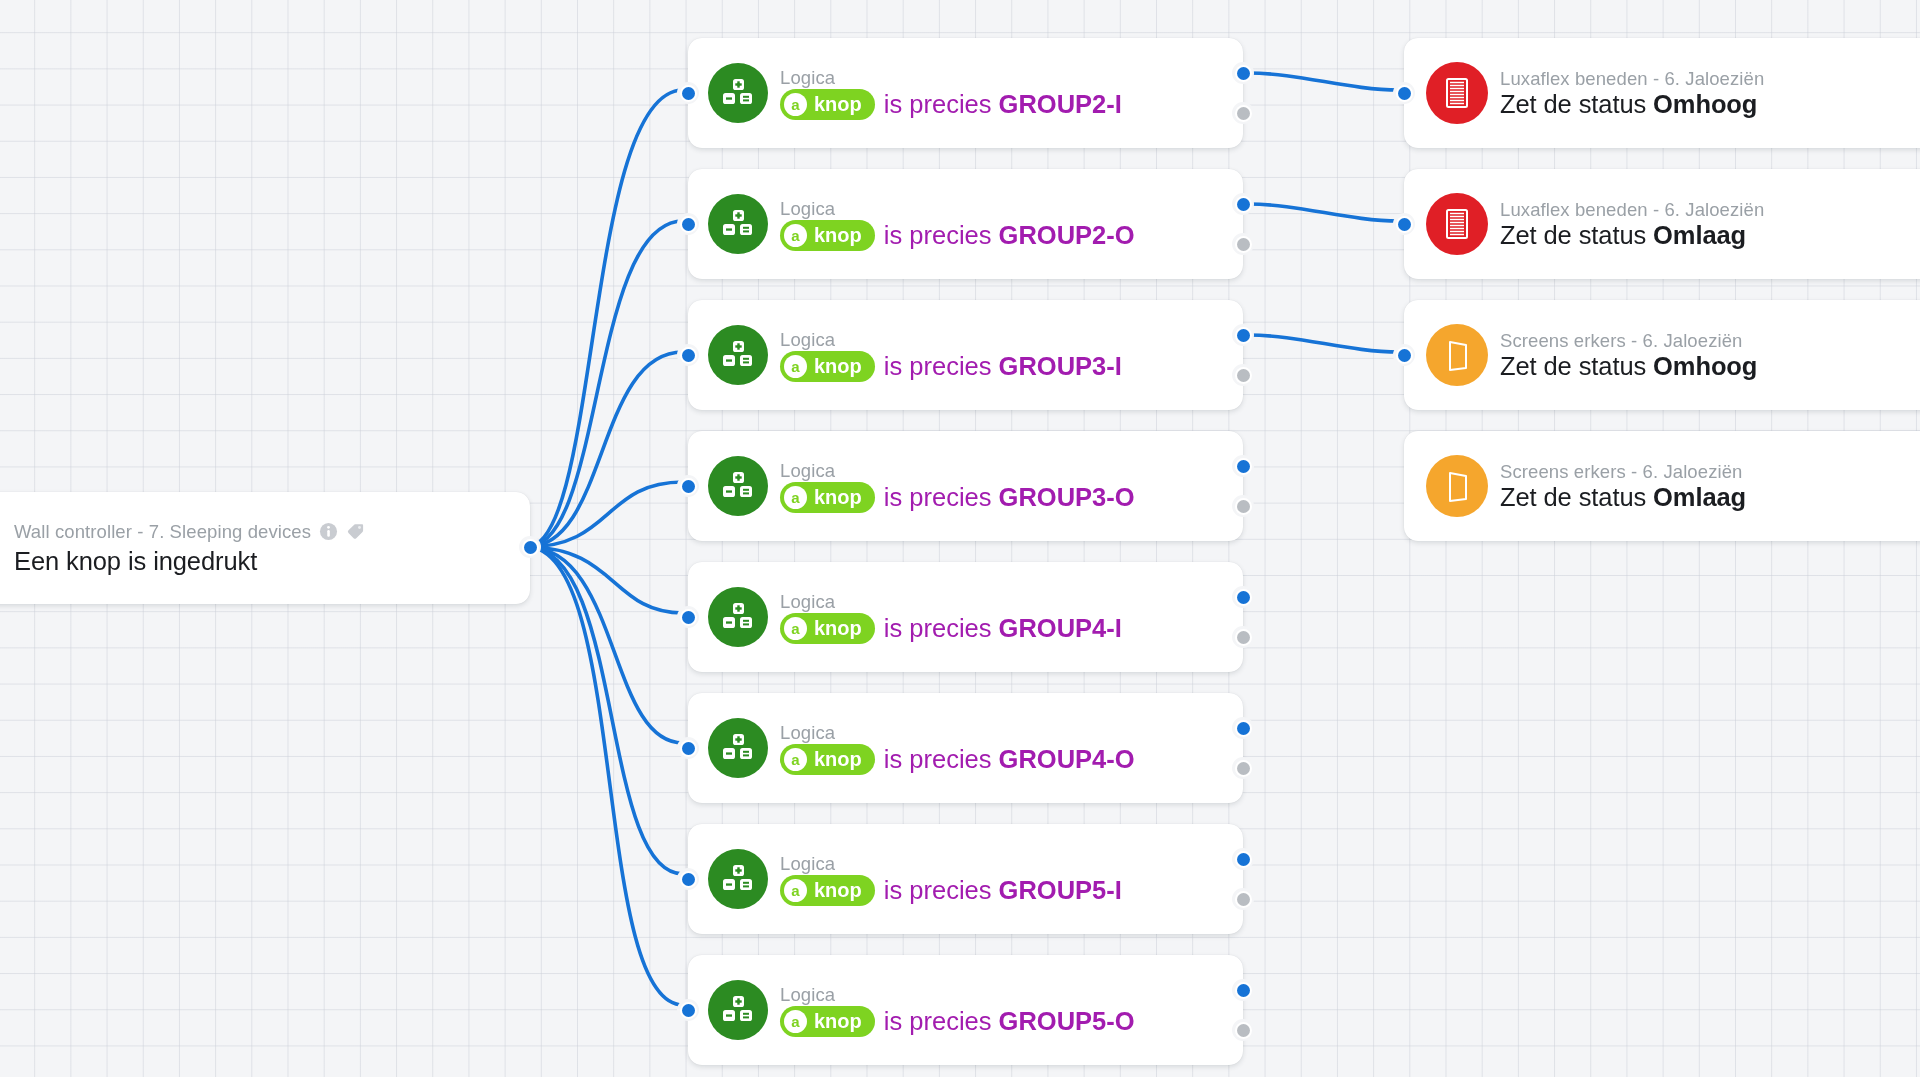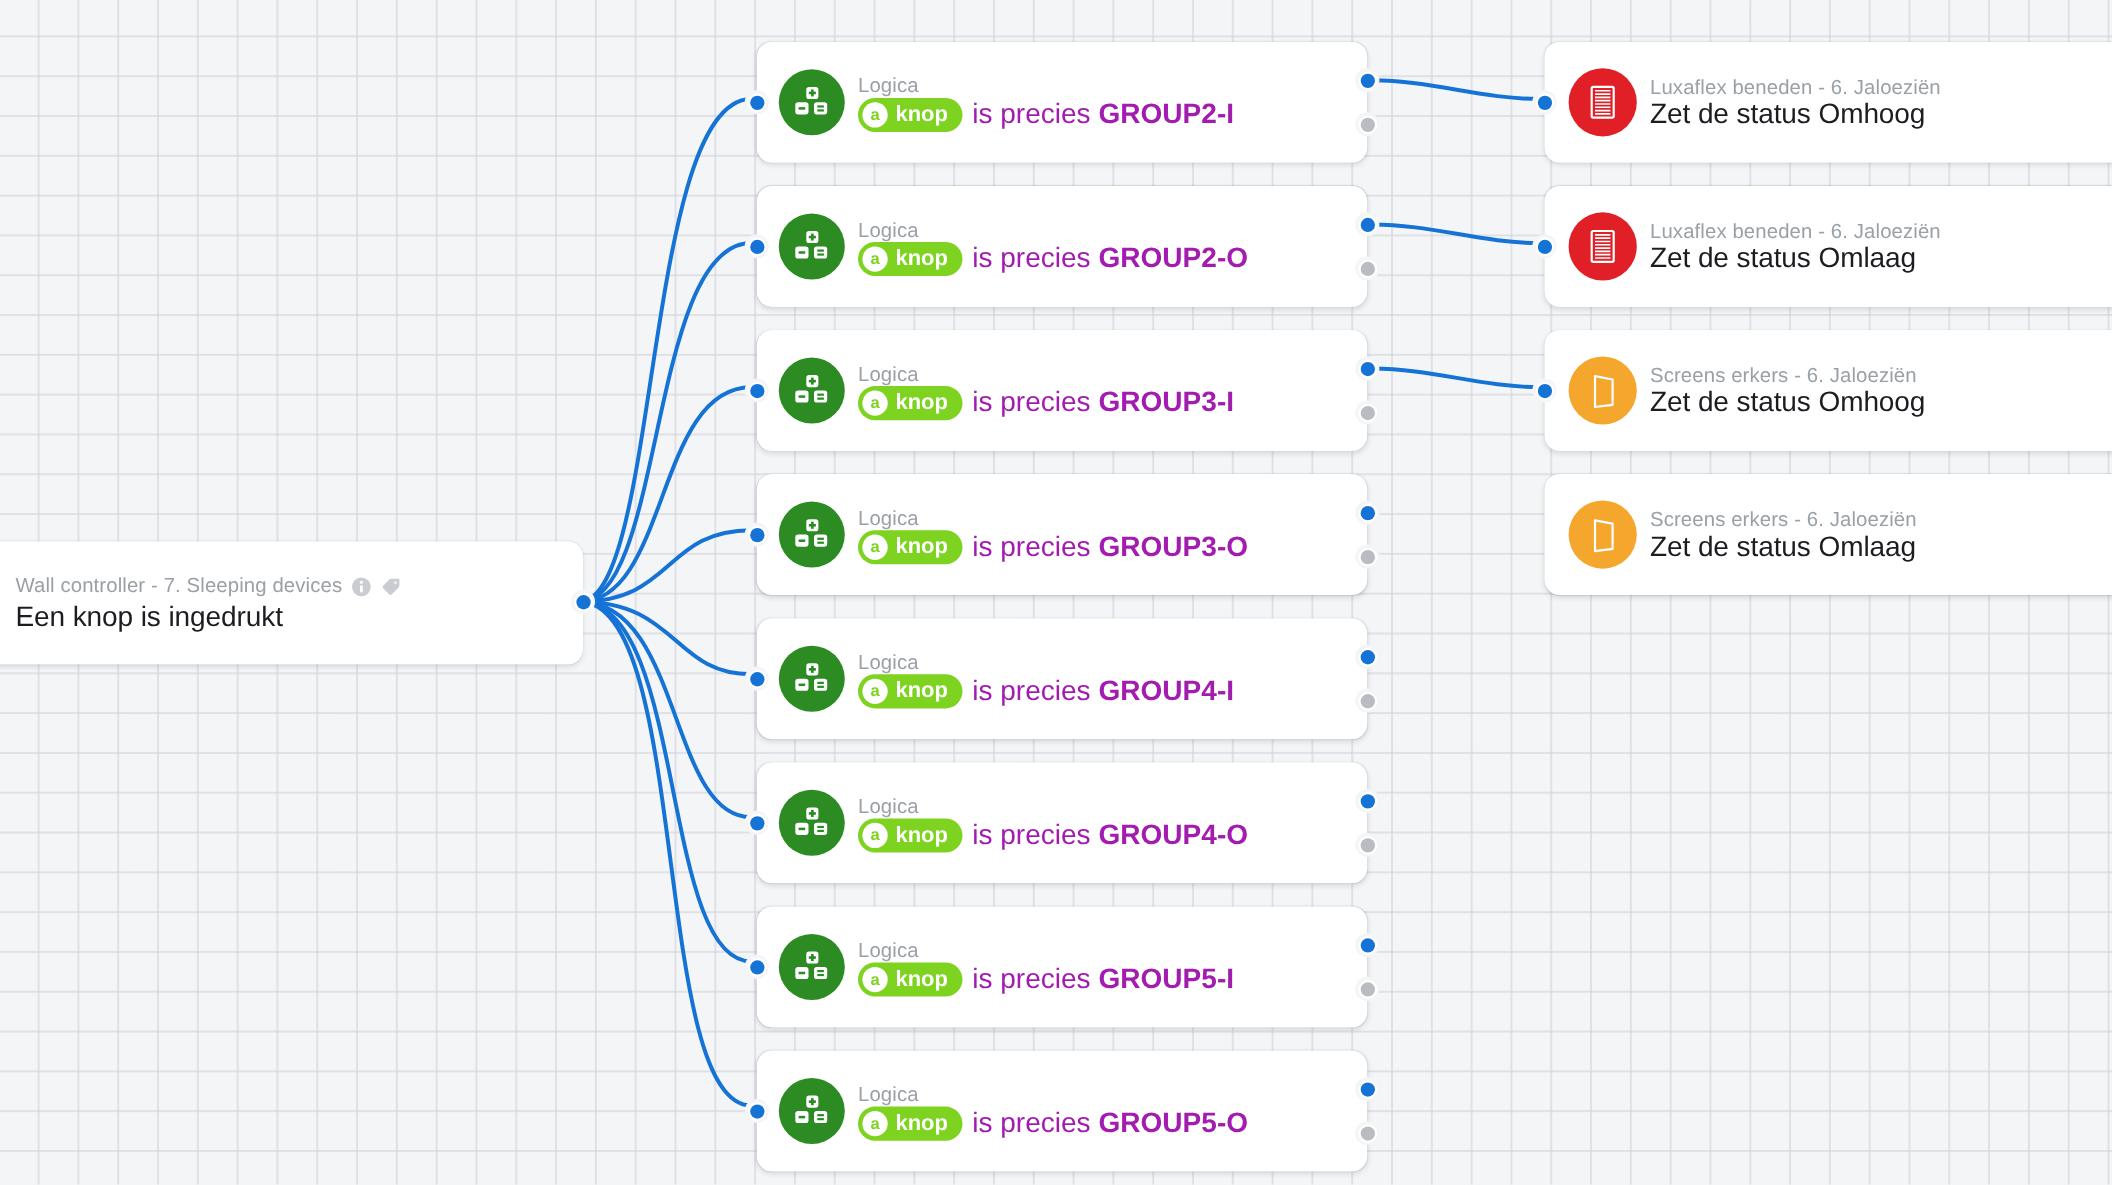--- a/index.html
+++ b/index.html
@@ -57,30 +57,30 @@
   
   #trigger {
     left: -90px; top: 492px;
     width: 620px; height: 112px;
     padding-left: 104px;
     flex-direction: column;
     align-items: flex-start;
     justify-content: center;
   }
 
-  .sub-row { display: flex; align-items: flex-end; gap: 8px; margin-bottom: 4px; }
+  .sub-row { display: flex; align-items: center; gap: 8px; margin-bottom: 4px; }
   .sub {
     font-size: 18.5px; color: #9aa0a6; letter-spacing: 0.1px;
     white-space: nowrap;
   }
   .title {
     font-size: 25.5px; color: #1b1d21; letter-spacing: -0.1px;
     white-space: nowrap;
   }
-  .title b { font-weight: 400; }
+  .title b { font-weight: 700; }
 
   .mini-icon { width: 19px; height: 19px; display: inline-block; flex: none; }
 
   
   .logic {
     left: 688px;
     width: 555px; height: 110px;
     padding-left: 92px;
     flex-direction: column;
     align-items: flex-start;

